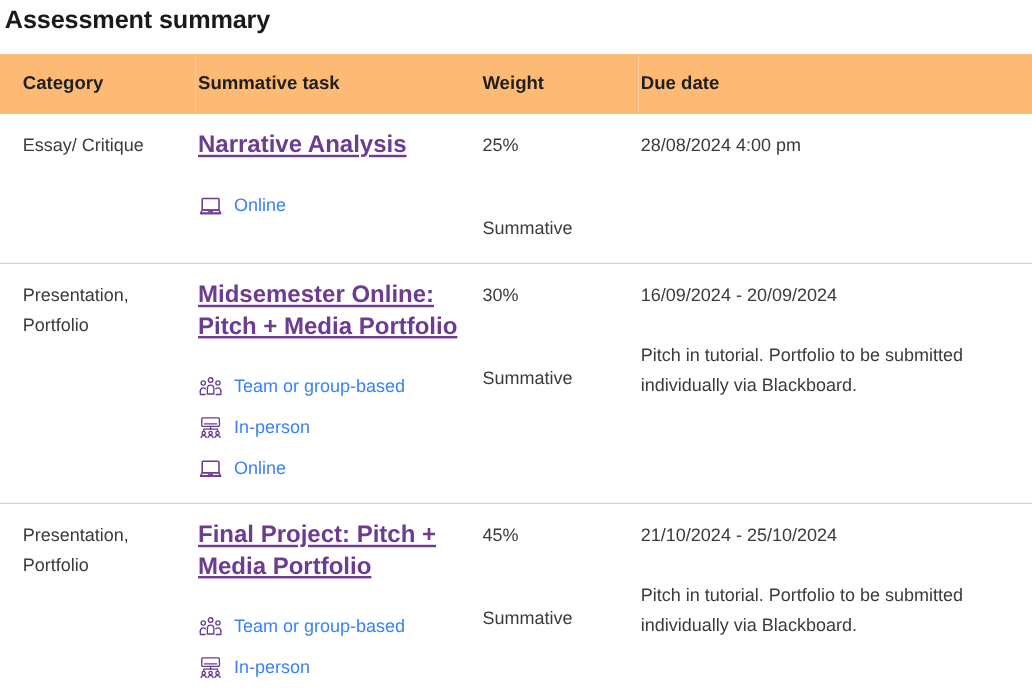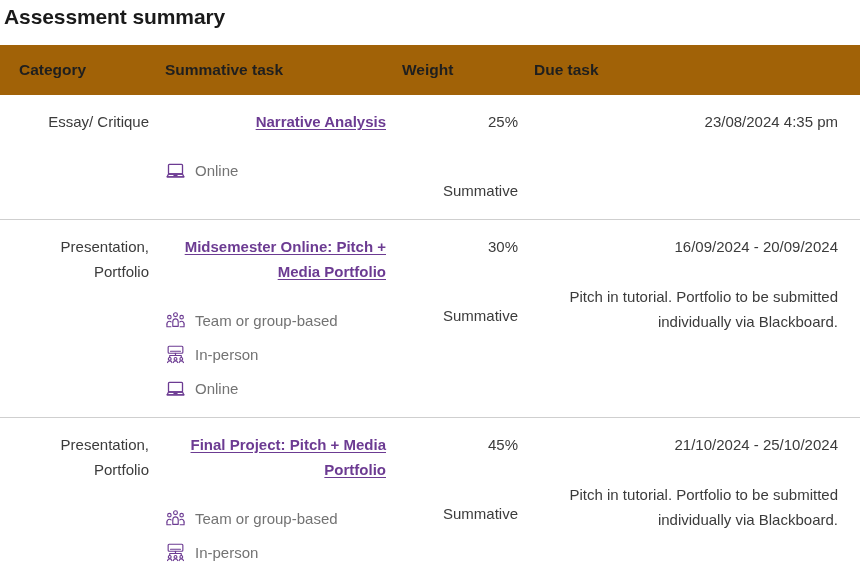--- a/index.html
+++ b/index.html
@@ -35,21 +35,21 @@
     border-collapse: collapse;
     table-layout: fixed;
     margin-top: 13px;
   }
   table.assessment-table col.c-category  { width: 163px; }
   table.assessment-table col.c-task      { width: 237px; }
   table.assessment-table col.c-weight    { width: 132px; }
   table.assessment-table col.c-due       { width: 328px; }
 
   thead tr {
-    background: #a16207;
+    background: #fdba74;
   }
   thead th {
     text-align: left;
     font-size: 15.5px;
     font-weight: bold;
     color: #1f1f1f;
     padding: 16px 10px 16px 0;
     vertical-align: middle;
     height: 50px;
     box-sizing: border-box;
@@ -60,36 +60,35 @@
   thead th.h-due      { padding-left: 2px; }
 
   tbody td {
     vertical-align: top;
     font-size: 15px;
     line-height: 25px;
     color: #3b3b3b;
     padding: 14px 14px 16px 0;
     border-bottom: 1px solid #cfcfcf;
     box-sizing: border-box;
-    text-align: right;
   }
   tbody tr:last-child td {
     border-bottom: none;
   }
   tbody td.cell-category { padding-left: 19px; }
   tbody td.cell-task     { padding-left: 2px; }
   tbody td.cell-weight   { padding-left: 2px; }
   tbody td.cell-due      { padding-left: 2px; padding-right: 22px; }
 
   a.task-link {
     color: #6c3b92;
     text-decoration: underline;
     text-underline-offset: 2px;
     font-weight: bold;
-    font-size: 15px;
+    font-size: 20px;
     line-height: 25px;
   }
   .mode-list {
     margin-top: 24px;
   }
   .mode-item {
     display: flex;
     align-items: center;
     gap: 9px;
     height: 25px;
@@ -97,21 +96,21 @@
   }
   .mode-item:last-child { margin-bottom: 0; }
   .mode-icon {
     width: 21px;
     height: 21px;
     flex: 0 0 21px;
     display: block;
   }
   .mode-label {
     font-size: 15px;
-    color: #737373;
+    color: #3b82f6;
     line-height: 21px;
   }
   .weight-pct { display: block; }
   .weight-type { display: block; margin-top: 44px; }
   .due-main { display: block; }
   .due-note {
     display: block;
     margin-top: 25px;
   }
 </style>
@@ -127,21 +126,21 @@
       <col class="c-category">
       <col class="c-task">
       <col class="c-weight">
       <col class="c-due">
     </colgroup>
     <thead>
       <tr>
         <th class="h-category">Category</th>
         <th class="h-task">Summative task</th>
         <th class="h-weight">Weight</th>
-        <th class="h-due">Due task</th>
+        <th class="h-due">Due date</th>
       </tr>
     </thead>
     <tbody>
 
       <tr>
         <td class="cell-category">Essay/ Critique</td>
         <td class="cell-task">
           <a href="#" class="task-link">Narrative Analysis</a>
           <div class="mode-list">
             <div class="mode-item">
@@ -155,21 +154,21 @@
               </span>
               <span class="mode-label">Online</span>
             </div>
           </div>
         </td>
         <td class="cell-weight">
           <span class="weight-pct">25%</span>
           <span class="weight-type">Summative</span>
         </td>
         <td class="cell-due">
-          <span class="due-main">23/08/2024 4:35 pm</span>
+          <span class="due-main">28/08/2024 4:00 pm</span>
         </td>
       </tr>
 
       <tr>
         <td class="cell-category">Presentation, Portfolio</td>
         <td class="cell-task">
           <a href="#" class="task-link">Midsemester Online: Pitch + Media Portfolio</a>
           <div class="mode-list">
             <div class="mode-item">
               <span class="mode-icon">

